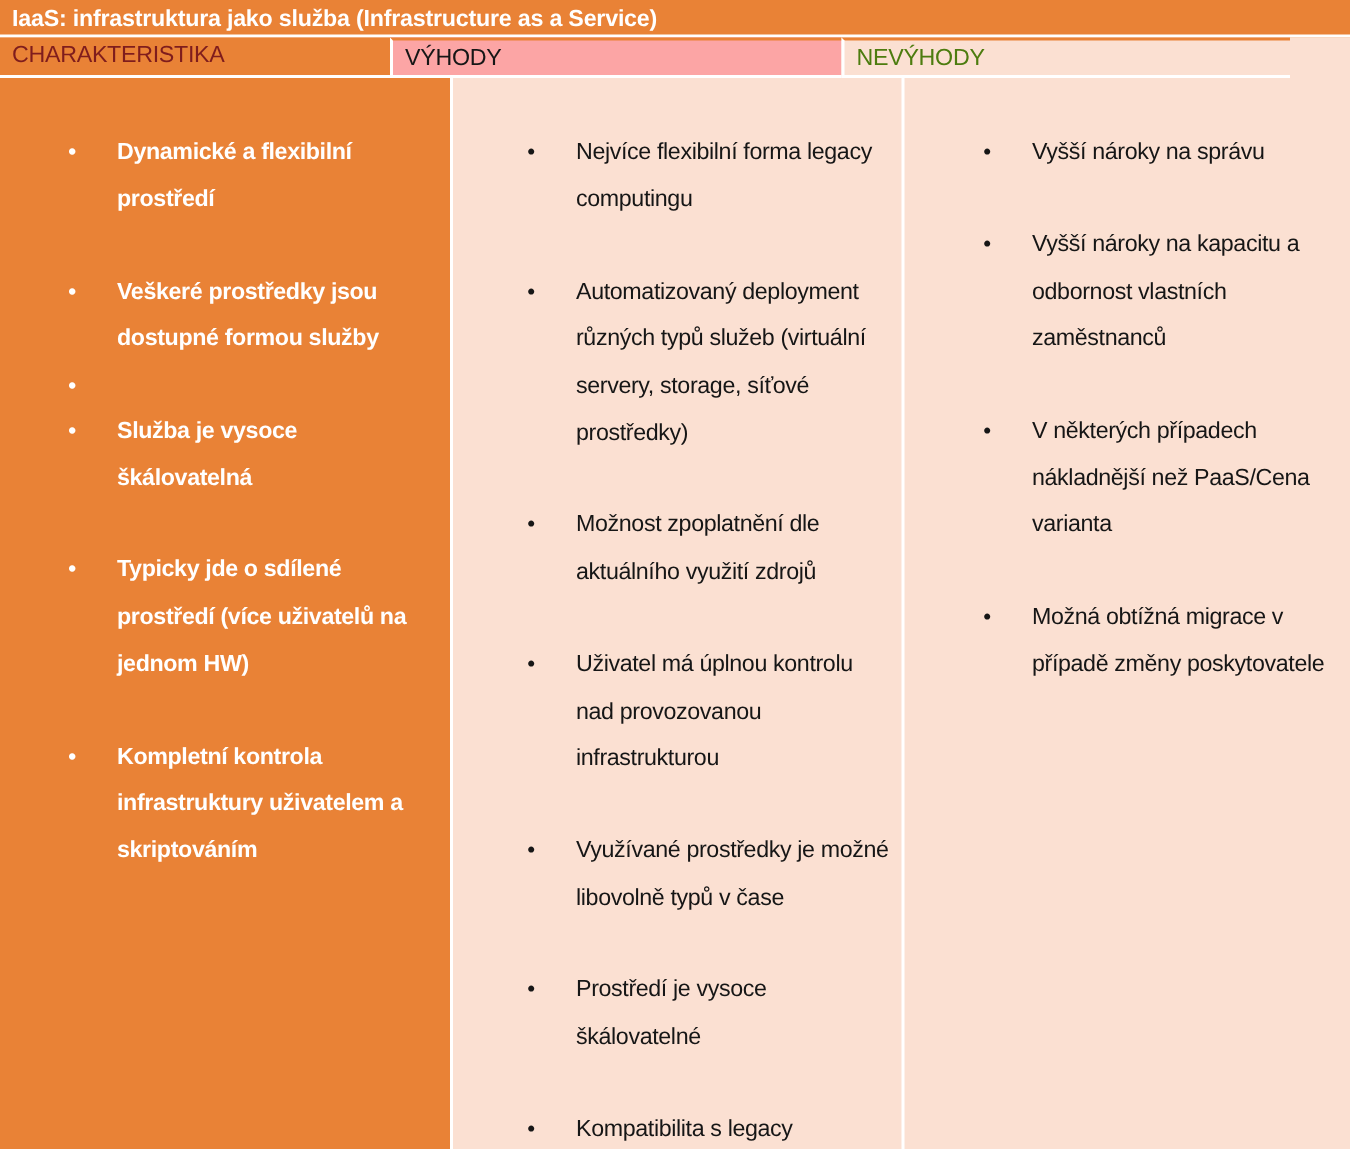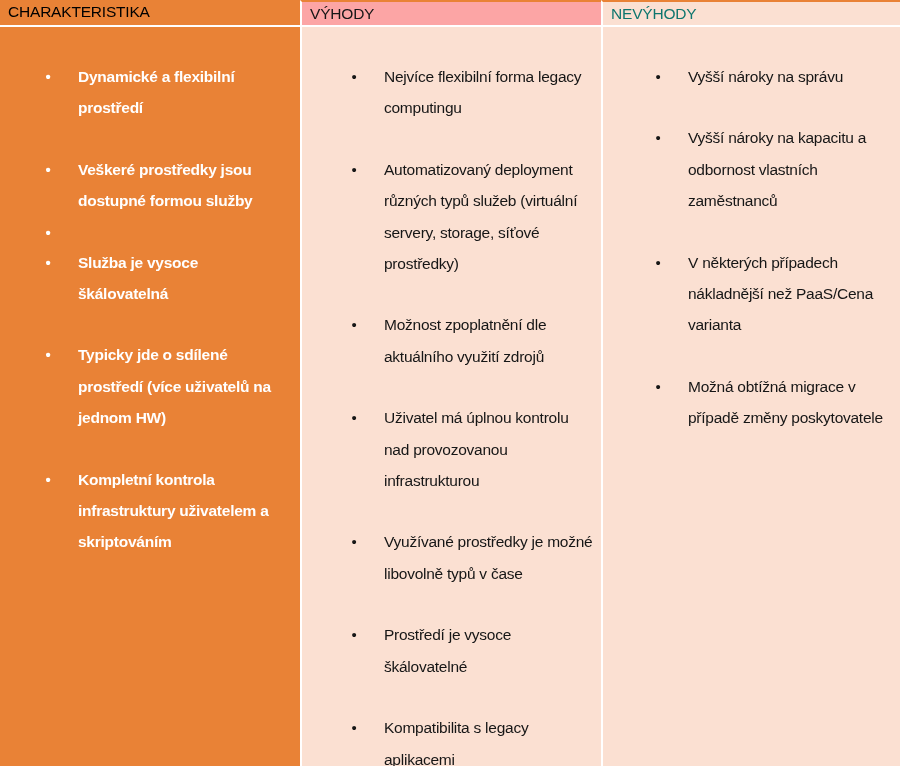--- a/index.html
+++ b/index.html
@@ -51,37 +51,37 @@
     box-sizing: border-box;
     height: 27px;
     font-size: 15.5px;
     line-height: 24px;
     letter-spacing: -0.2px;
     padding-left: 8px;
     white-space: nowrap;
     overflow: hidden;
   }
   .hcell.c1 {
-    width: 300px;
+    width: 260px;
     background: #E98236;
-    color: #000000;
+    color: #7f1d1d;
     border-bottom: 2px solid #ffffff;
   }
   .hcell.c2 {
     width: 301px;
     background: #fca5a5;
     color: #161616;
     border-left: 2px solid #ffffff;
     border-top: 2px solid #E98236;
     border-bottom: 2px solid #ffffff;
   }
   .hcell.c3 {
     width: 299px;
     background: #FBE0D2;
-    color: #0f766e;
+    color: #4d7c0f;
     border-left: 2px solid #ffffff;
     border-top: 2px solid #E98236;
     border-bottom: 2px solid #ffffff;
   }
 
   
   .body-row {
     display: flex;
     flex: 1 1 auto;
     min-height: 0;
@@ -161,20 +161,21 @@
   }
   .bcell.c3 ul.bullets li {
     padding-left: 38px;
   }
 </style>
 </head>
 <body>
 
 <div class="table">
 
+  <div class="title-bar">IaaS: infrastruktura jako služba (Infrastructure as a Service)</div>
 
   <div class="header-row">
     <div class="hcell c1">CHARAKTERISTIKA</div>
     <div class="hcell c2">VÝHODY</div>
     <div class="hcell c3">NEVÝHODY</div>
   </div>
 
   <div class="body-row">
     <div class="bcell c1">
       <ul class="bullets">

